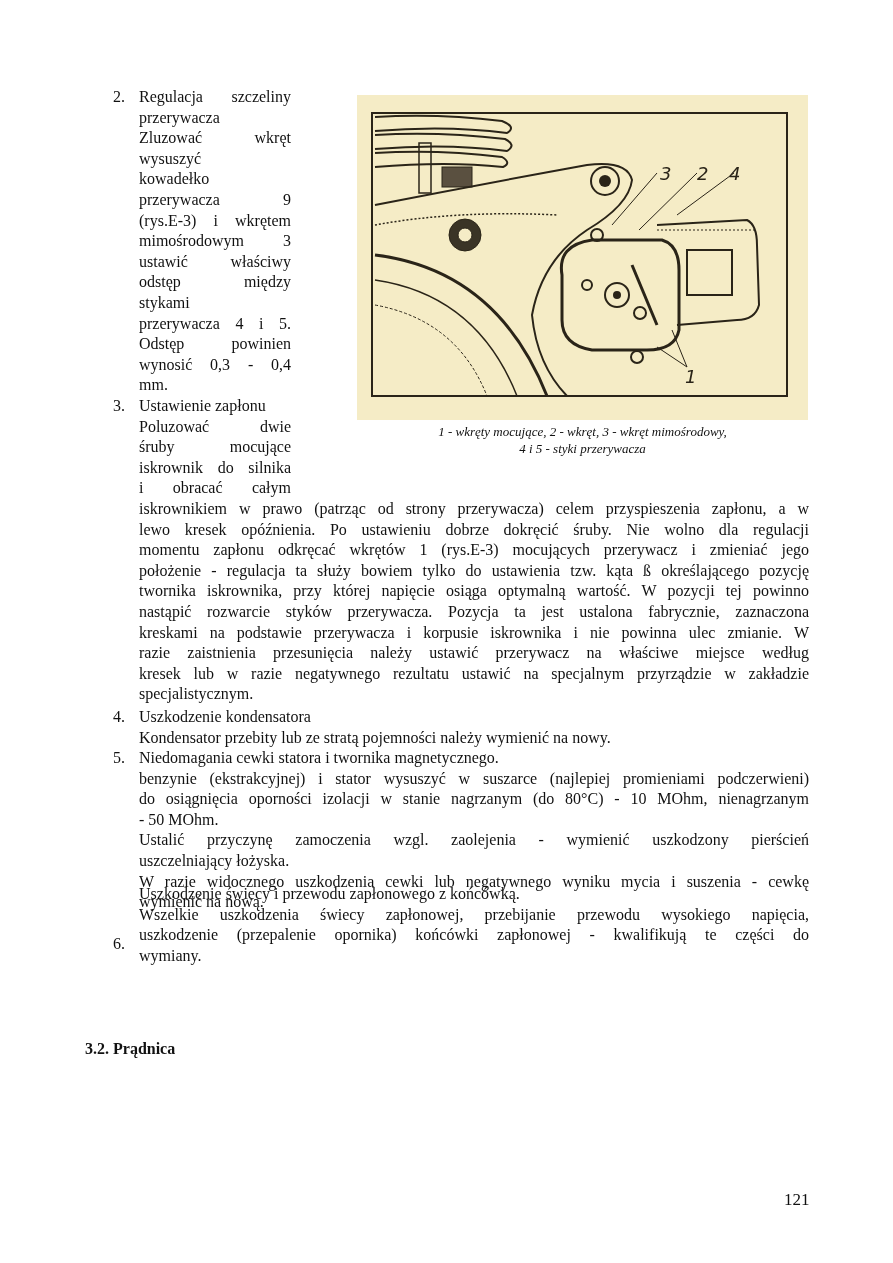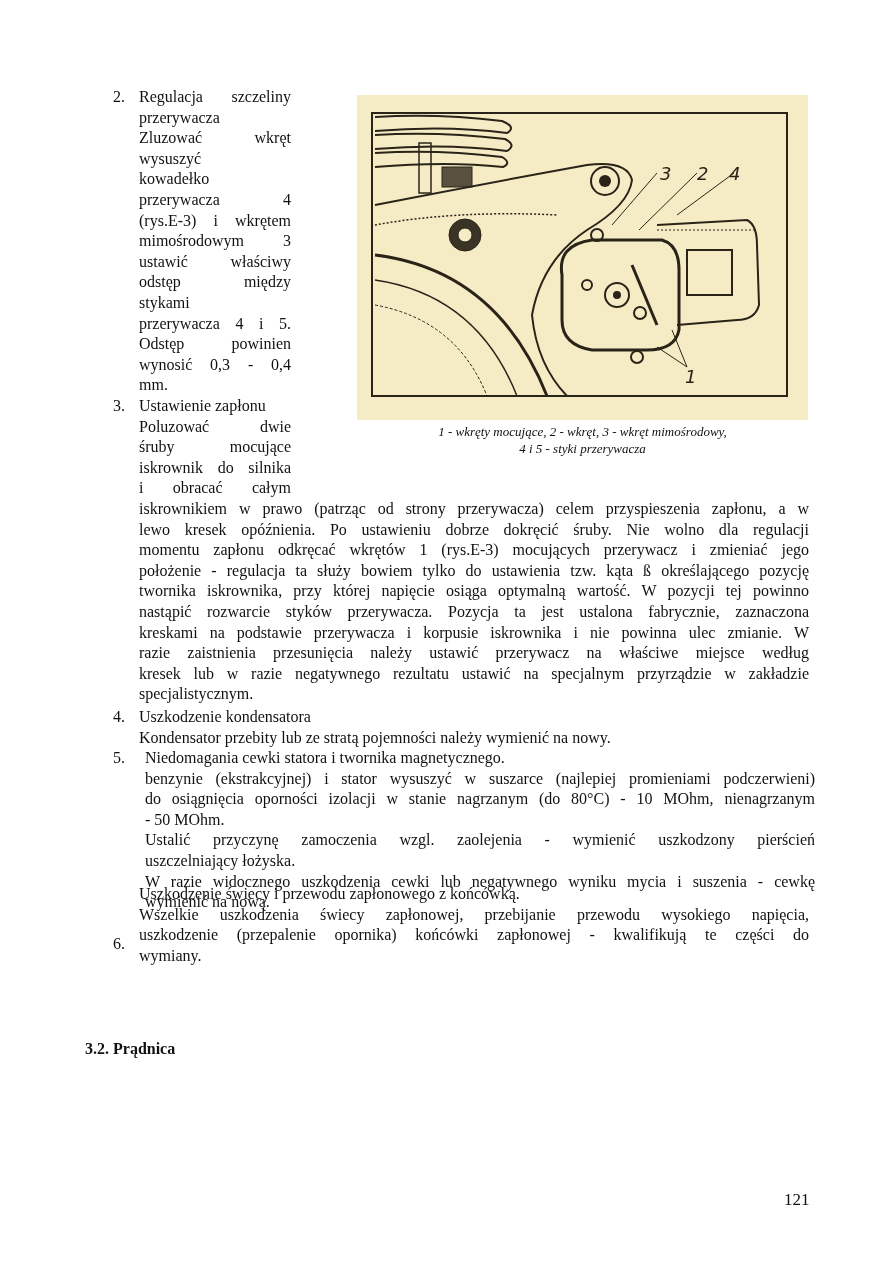--- a/index.html
+++ b/index.html
@@ -30,21 +30,21 @@
 
 <div class="page">
 
   <div class="num txt" style="left:113px; top:87px;">2.</div>
   <div class="narrow txt" style="top:87px;">
     <span class="ln">Regulacja szczeliny</span>
     <span class="ln left">przerywacza</span>
     <span class="ln">Zluzować wkręt</span>
     <span class="ln left">wysuszyć</span>
     <span class="ln left">kowadełko</span>
-    <span class="ln">przerywacza 4</span>
+    <span class="ln">przerywacza 9</span>
     <span class="ln">(rys.E-3) i wkrętem</span>
     <span class="ln">mimośrodowym 3</span>
     <span class="ln">ustawić właściwy</span>
     <span class="ln">odstęp między</span>
     <span class="ln left">stykami</span>
     <span class="ln">przerywacza 4 i 5.</span>
     <span class="ln">Odstęp powinien</span>
     <span class="ln">wynosić 0,3 - 0,4</span>
     <span class="ln left">mm.</span>
   </div>
@@ -70,21 +70,21 @@
     <span class="ln left">specjalistycznym.</span>
   </div>
 
   <div class="num txt" style="left:113px; top:707px;">4.</div>
   <div class="wide txt" style="top:707px;">
     <span class="ln left">Uszkodzenie kondensatora</span>
     <span class="ln left">Kondensator przebity lub ze stratą pojemności należy wymienić na nowy.</span>
   </div>
 
   <div class="num txt" style="left:113px; top:748px;">5.</div>
-  <div class="wide txt" style="top:748px;margin-left:6px;">
+  <div class="wide txt" style="top:748px;">
     <span class="ln left">Niedomagania cewki statora i twornika magnetycznego.</span>
     <span class="ln">benzynie (ekstrakcyjnej) i stator wysuszyć w suszarce (najlepiej promieniami podczerwieni)</span>
     <span class="ln">do osiągnięcia oporności izolacji w stanie nagrzanym (do 80°C) - 10 MOhm, nienagrzanym</span>
     <span class="ln left">- 50 MOhm.</span>
     <span class="ln">Ustalić przyczynę zamoczenia wzgl. zaolejenia - wymienić uszkodzony pierścień</span>
     <span class="ln left">uszczelniający łożyska.</span>
     <span class="ln">W razie widocznego uszkodzenia cewki lub negatywnego wyniku mycia i suszenia - cewkę</span>
     <span class="ln left">wymienić na nową.</span>
   </div>
 

